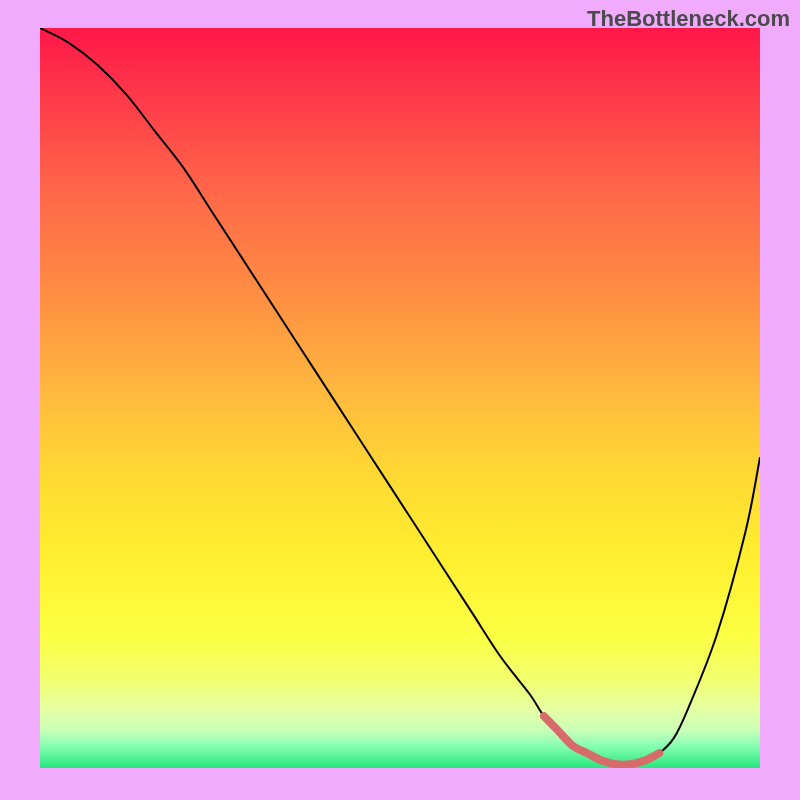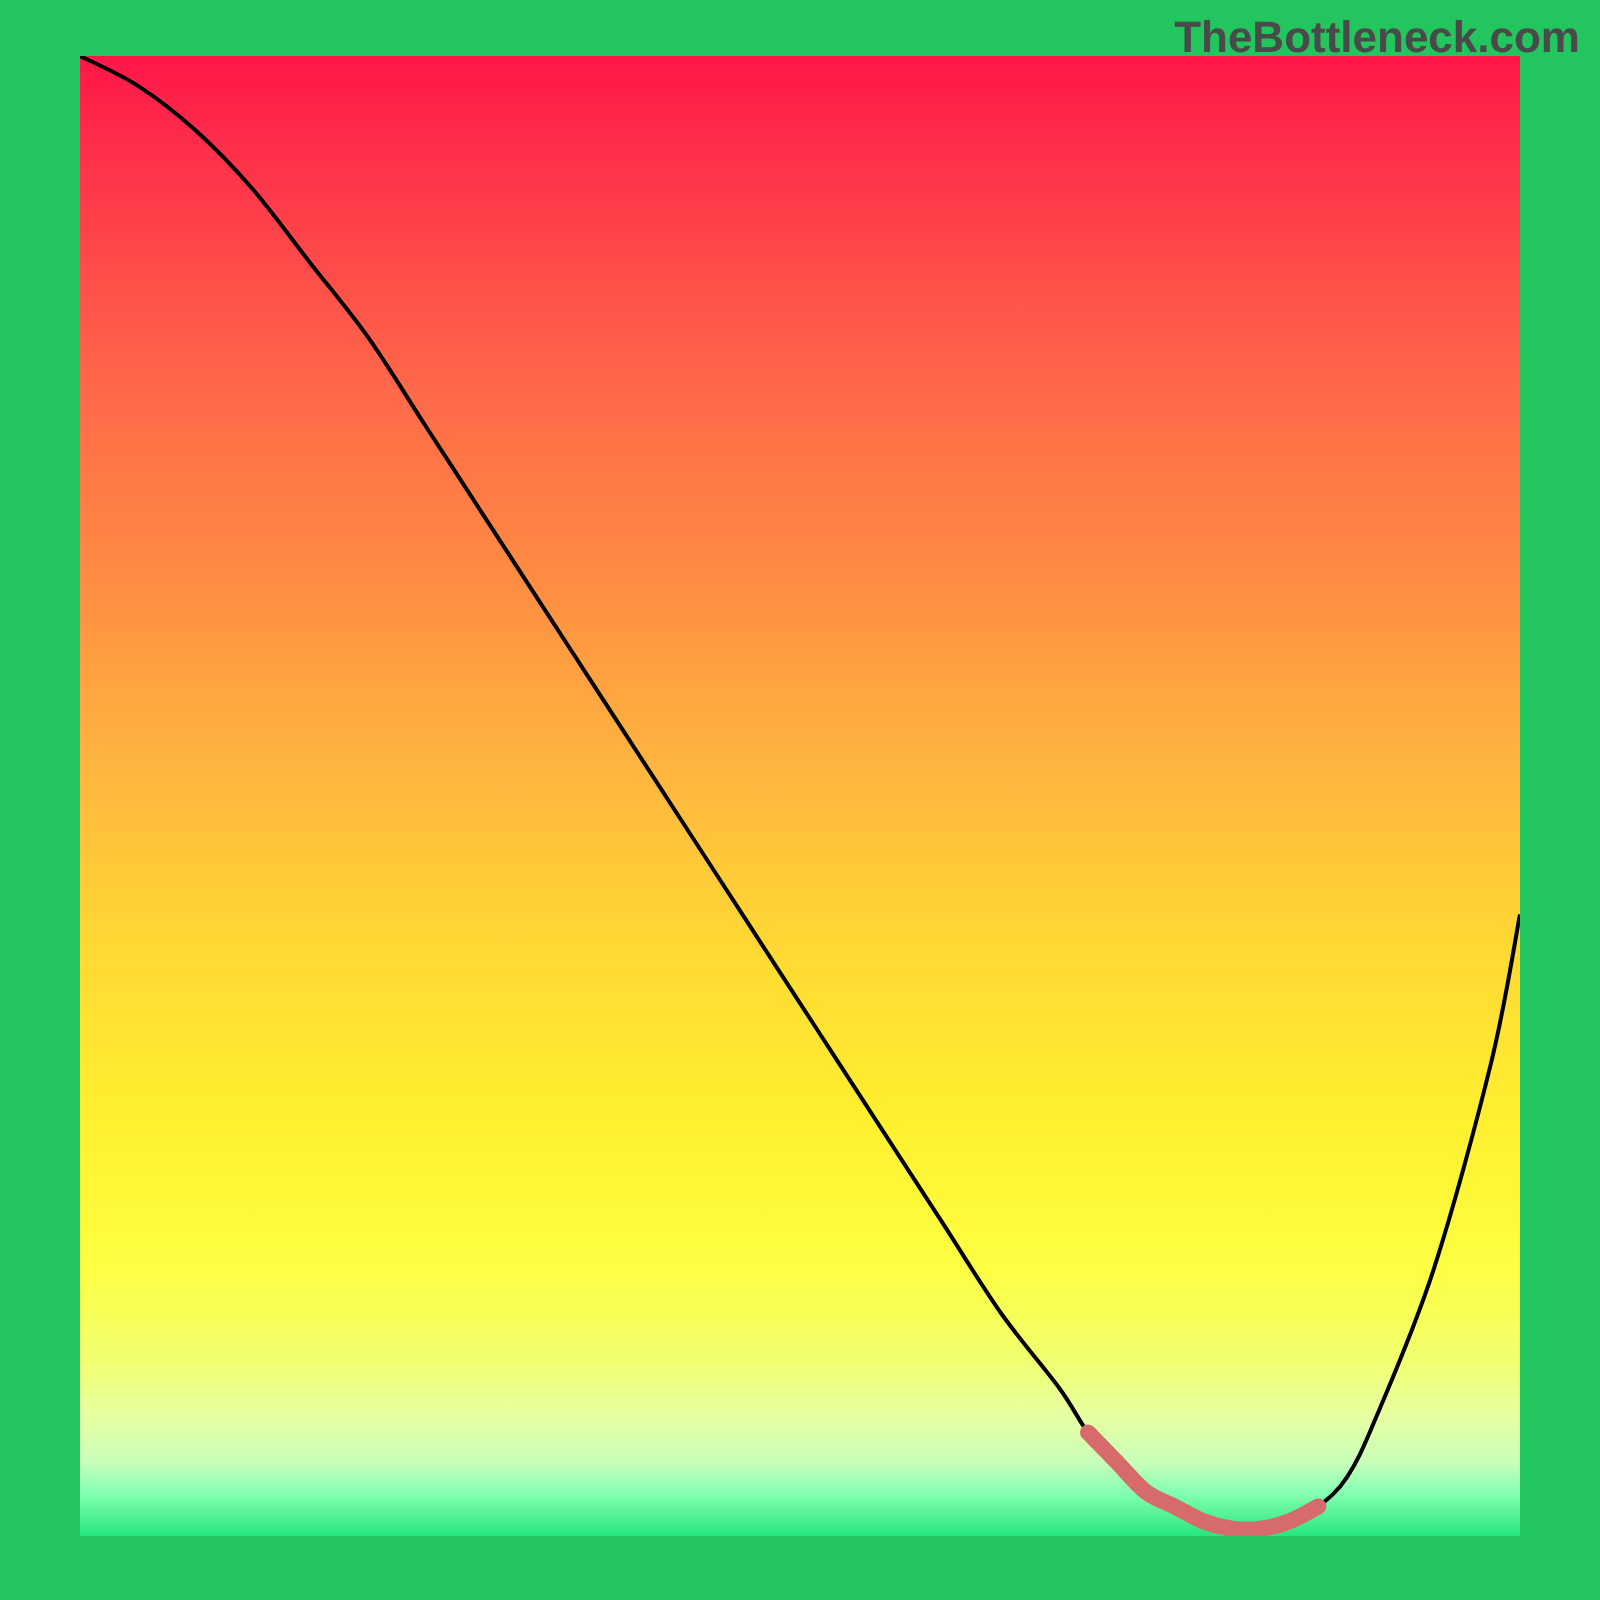--- a/index.html
+++ b/index.html
@@ -1,20 +1,20 @@
 <!DOCTYPE html>
 <html><head>
 <meta charset="utf-8">
 <style>
   * { margin: 0; padding: 0; box-sizing: border-box; }
   html, body { width: 800px; height: 800px; overflow: hidden; }
   .outer {
     width: 800px;
     height: 800px;
-    background: #22c55e;
+    background: #f0abfc;
     position: relative;
   }
   .watermark {
     position: absolute;
     top: 6px;
     right: 10px;
     color: #4a4a4a;
     font-family: Arial, Helvetica, sans-serif;
     font-size: 22px;
     font-weight: bold;

